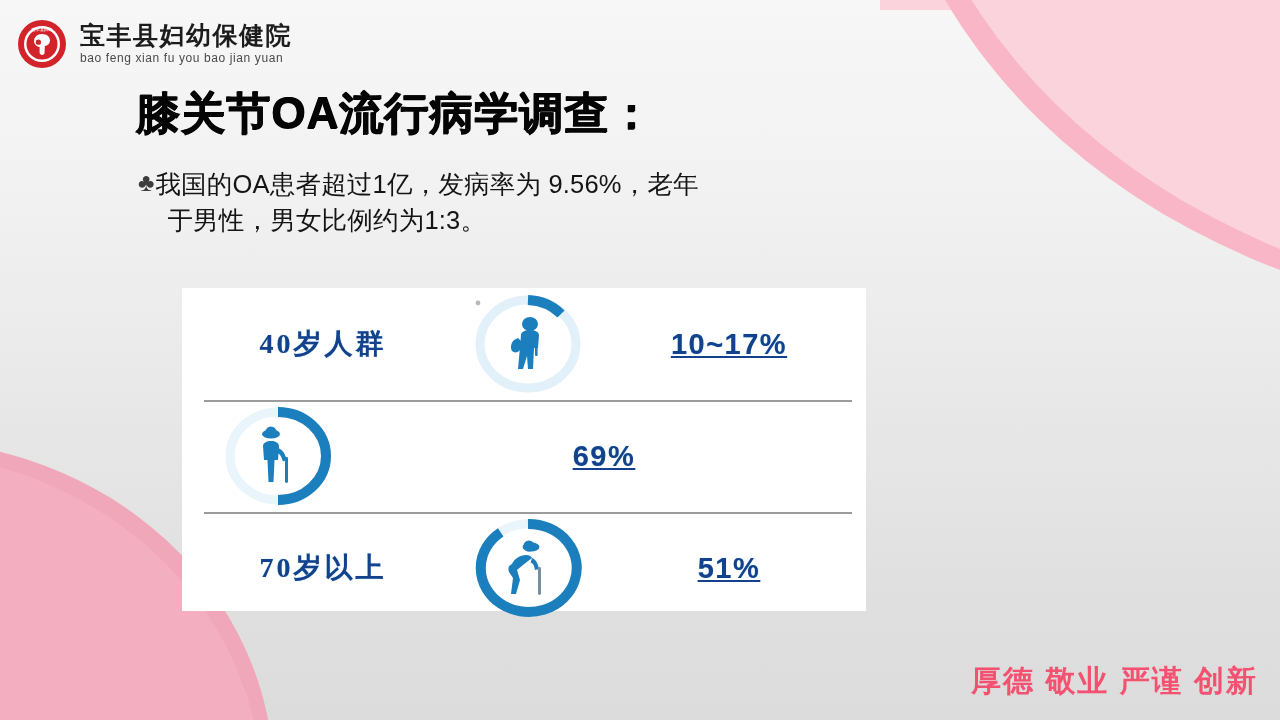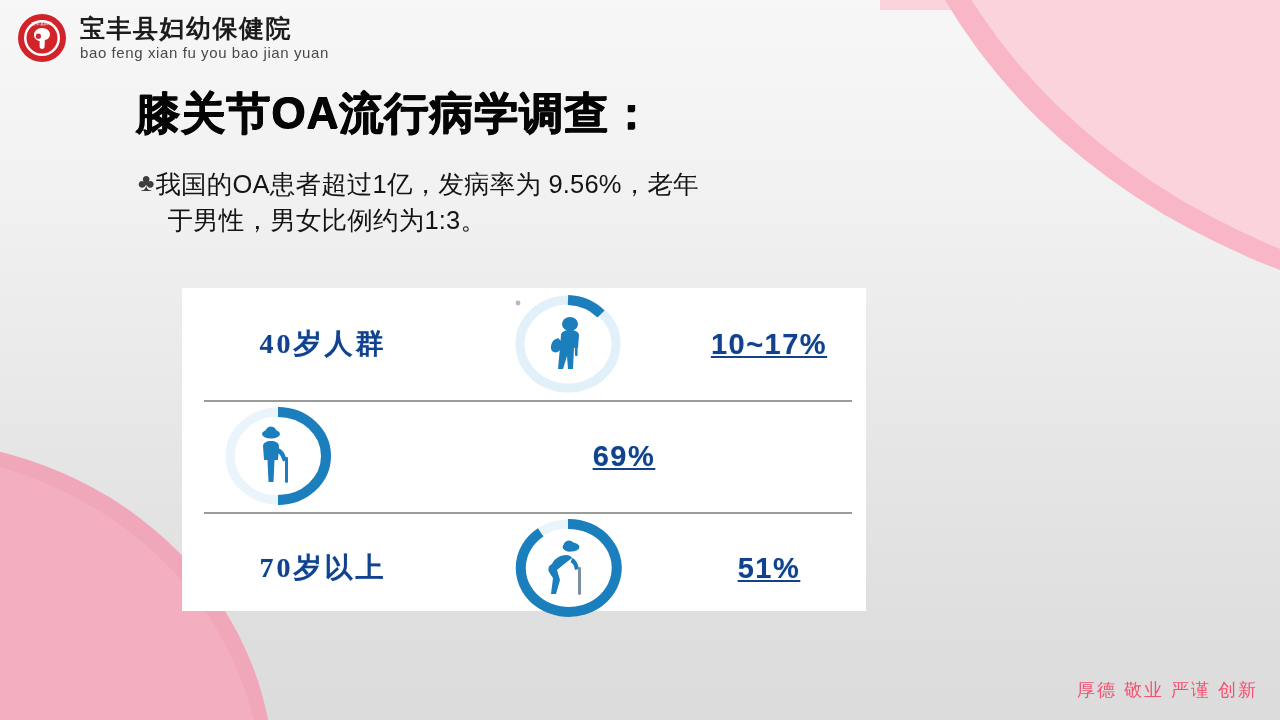--- a/index.html
+++ b/index.html
@@ -63,21 +63,21 @@
     left: -110px;
     width: 372px;
     height: 340px;
     background: #f3afc0;
     border-radius: 0 100% 0 0;
   }
 
   
   .header {
     position: absolute;
-    top: 12px;
+    top: 18px;
     left: 16px;
     display: flex;
     align-items: center;
     gap: 12px;
     z-index: 6;
   }
   .logo-mark {
     width: 52px;
     height: 52px;
     flex: 0 0 52px;
@@ -87,21 +87,21 @@
   .logo-text { display: flex; flex-direction: column; justify-content: center; }
   .logo-cn {
     font-size: 25px;
     font-weight: bold;
     color: #1c1c1c;
     letter-spacing: 1.5px;
     line-height: 1.08;
     white-space: nowrap;
   }
   .logo-py {
-    font-size: 15px;
+    font-size: 12px;
     color: #4a4a4a;
     letter-spacing: 0.6px;
     line-height: 1.2;
     margin-top: 2px;
     white-space: nowrap;
   }
 
   
   .slide-title {
     position: absolute;
@@ -152,21 +152,20 @@
     z-index: 5;
     display: flex;
     flex-direction: column;
   }
   .info-row {
     flex: 1 1 0;
     display: flex;
     align-items: center;
     position: relative;
     padding: 0 16px;
-    gap: 40px;
   }
   .info-row + .info-row::before {
     content: "";
     position: absolute;
     top: 0;
     left: 22px;
     right: 14px;
     height: 2px;
     background: #9b9b9b;
   }
@@ -197,22 +196,22 @@
     text-shadow: 0 0 1px rgba(120,190,230,0.85);
     text-decoration: underline;
   }
   .donut-svg { display: block; }
 
   
   .footer-motto {
     position: absolute;
     right: 22px;
     bottom: 18px;
-    font-size: 18px;
-    font-weight: normal;
+    font-size: 30px;
+    font-weight: bold;
     color: #f4506f;
     letter-spacing: 2px;
     white-space: nowrap;
     z-index: 7;
   }
 </style>
 </head>
 <body>
 
 <div id="slide">

